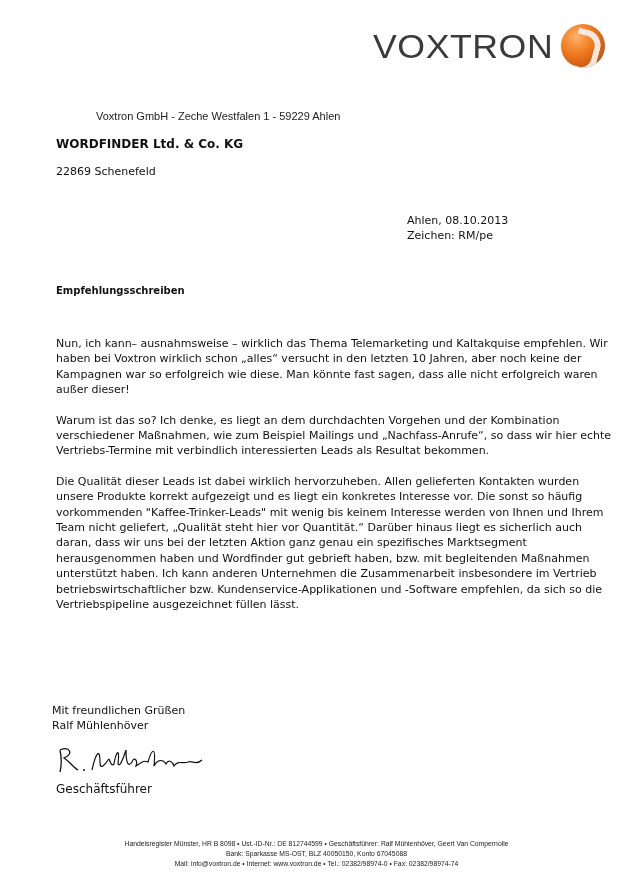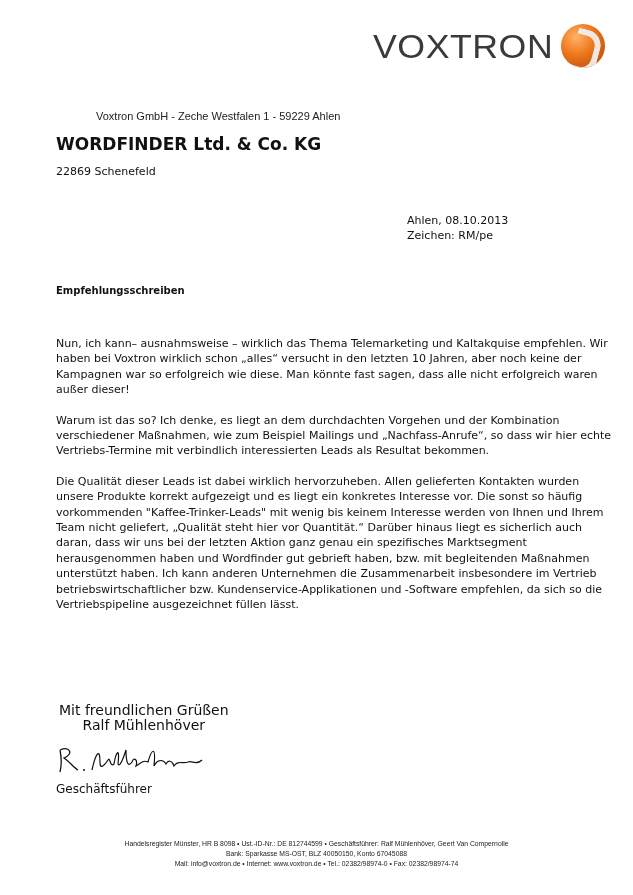--- a/index.html
+++ b/index.html
@@ -5,27 +5,27 @@
   html, body { margin:0; padding:0; background:#ffffff; }
   body { width:633px; height:895px; position:relative; overflow:hidden; font-family:"DejaVu Sans", sans-serif; color:#111; }
   .logo { position:absolute; left:373px; top:24px; display:flex; align-items:center; }
   .logo-text { font-family:"Liberation Sans", sans-serif; font-size:34px; color:#3a3a3a; letter-spacing:0.5px; transform:scaleX(1.05); transform-origin:left; }
   .logo-ball { width:44px; height:44px; border-radius:50%; margin-left:16px;
     background: radial-gradient(circle at 35% 30%, #ffb26a 0%, #f07a1e 40%, #c4530e 80%, #8e3a08 100%); position:relative; overflow:hidden; }
   .logo-ball::after { content:""; position:absolute; left:12px; top:6px; width:20px; height:32px;
     border:6px solid #f4f4f4; border-left:none; border-radius:0 16px 16px 0; transform:rotate(15deg); opacity:0.9; }
   .sender { position:absolute; left:56px; top:110px; font-family:"Liberation Sans", sans-serif; font-size:11px; color:#222;margin-left:40px; }
   .recipient { position:absolute; left:56px; top:136px; font-size:11px; line-height:16px; }
-  .recipient .company { font-weight:bold; font-size:17px; }
+  .recipient .company { font-weight:bold; font-size:12px; }
   .recipient .city { margin-top:12px; }
   .dateblock { position:absolute; left:407px; top:213px; font-size:11px; line-height:15px; }
   .subject { position:absolute; left:56px; top:285px; font-size:10px; font-weight:bold; }
   .body { position:absolute; left:56px; top:336px; width:560px; font-size:11px; line-height:15.4px; }
   .body p { margin:0 0 15px 0; }
-  .closing { position:absolute; left:59px; top:703px; font-size:14px; line-height:15px;text-align:center; }
+  .closing { position:absolute; left:52px; top:703px; font-size:11px; line-height:15px; }
   .signature { position:absolute; left:56px; top:742px; width:150px; height:36px; }
   .title { position:absolute; left:56px; top:782px; font-size:12px; }
   .footer { position:absolute; left:0; top:839px; width:633px; text-align:center; font-family:"Liberation Sans", sans-serif; font-size:6.8px; line-height:10px; color:#222; }
 </style>
 </head>
 <body>
 
 <div class="logo">
   <span class="logo-text">VOXTRON</span>
   <span class="logo-ball"></span>

